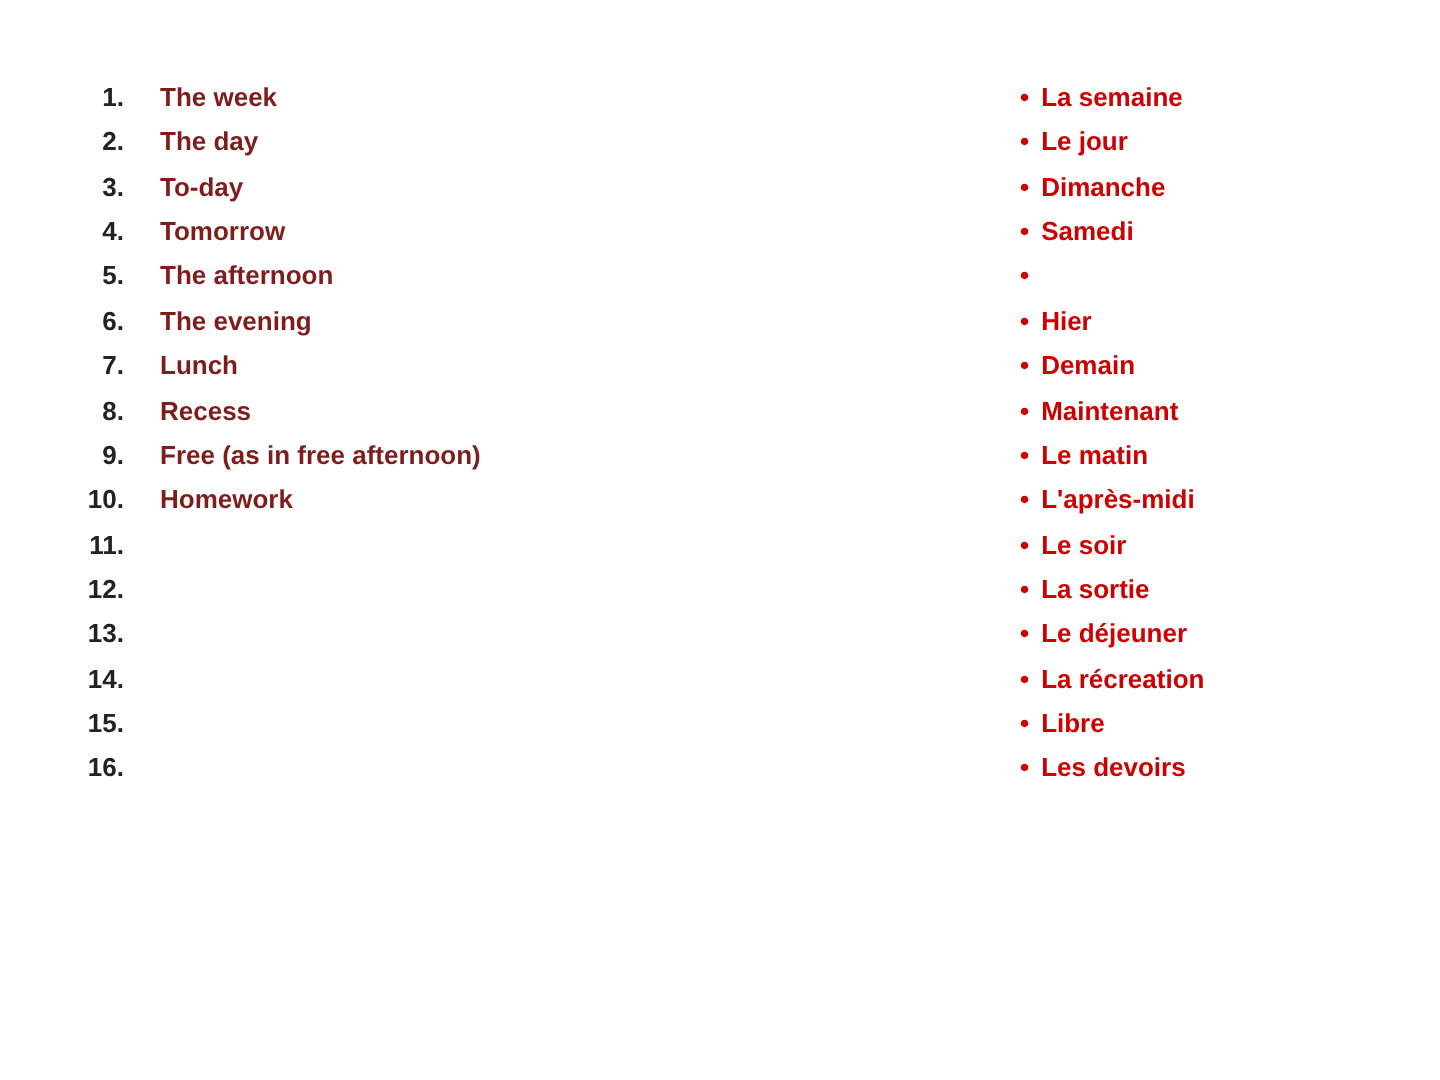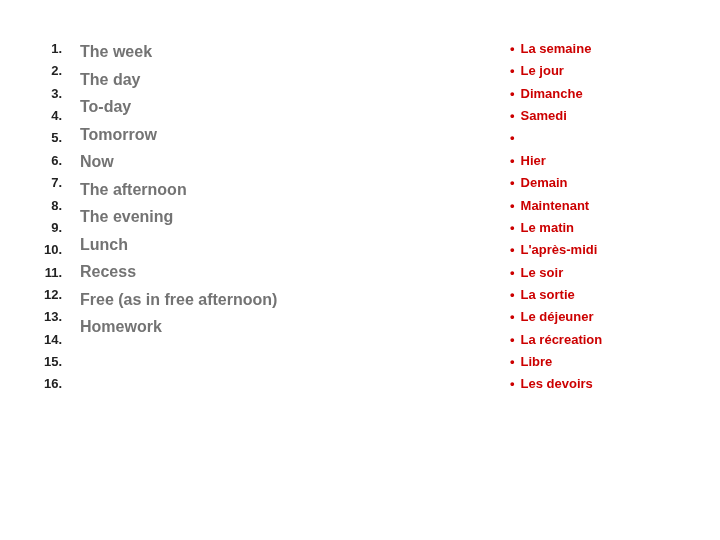--- a/index.html
+++ b/index.html
@@ -44,23 +44,23 @@
       font-weight: bold;
       color: #222;
       line-height: 1.72;
       text-align: right;
     }
     .english-terms {
       display: flex;
       flex-direction: column;
     }
     .english-item {
-      font-size: 16px;
+      font-size: 13px;
       font-weight: bold;
-      color: #737373;
+      color: #7f1d1d;
       line-height: 1.72;
       white-space: nowrap;
     }
     .right-col {
       display: flex;
       flex-direction: column;
       margin-left: 40px;
       min-width: 180px;
     }
     .french-item {
@@ -101,21 +101,20 @@
           <div class="number-item">13.</div>
           <div class="number-item">14.</div>
           <div class="number-item">15.</div>
           <div class="number-item">16.</div>
         </div>
       <div class="english-terms" id="english-col">
           <div class="english-item">The week</div>
           <div class="english-item">The day</div>
           <div class="english-item">To-day</div>
           <div class="english-item">Tomorrow</div>
-          <div class="english-item">Now</div>
           <div class="english-item">The afternoon</div>
           <div class="english-item">The evening</div>
           <div class="english-item">Lunch</div>
           <div class="english-item">Recess</div>
           <div class="english-item">Free (as in free afternoon)</div>
           <div class="english-item">Homework</div>
         </div>
     </div>
     <div class="right-col" id="french-col">
         <div class="french-item">

